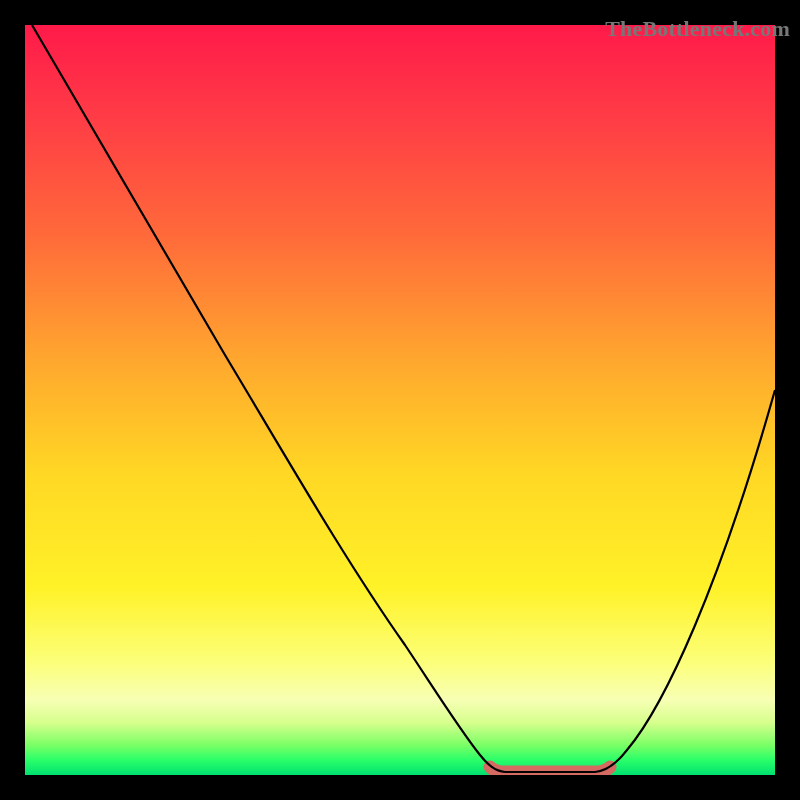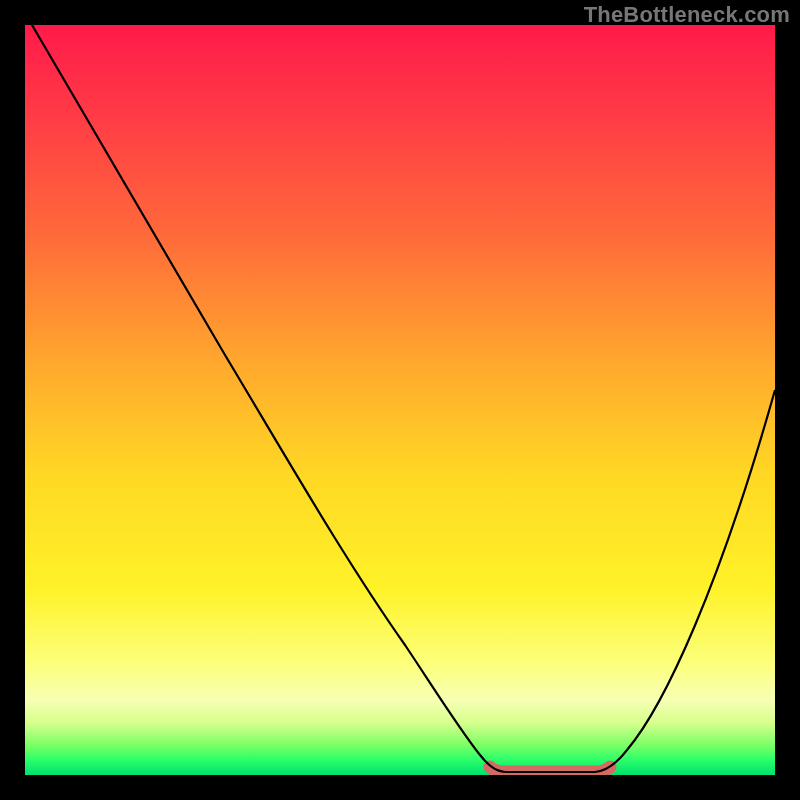--- a/index.html
+++ b/index.html
@@ -10,24 +10,24 @@
     overflow: hidden;
   }
   .frame {
     position: relative;
     width: 800px;
     height: 800px;
     background: #000;
   }
   .watermark {
     position: absolute;
-    top: 2px;
+    top: 16px;
     right: 10px;
     color: #777;
-    font-family: Liberation Sans, sans-serif;
+    font-family: Liberation Serif, serif;
     font-size: 22px;
     font-weight: 600;
     letter-spacing: 0.2px;
     z-index: 3;
   }
   .plot {
     position: absolute;
     left: 25px;
     top: 25px;
     right: 25px;

